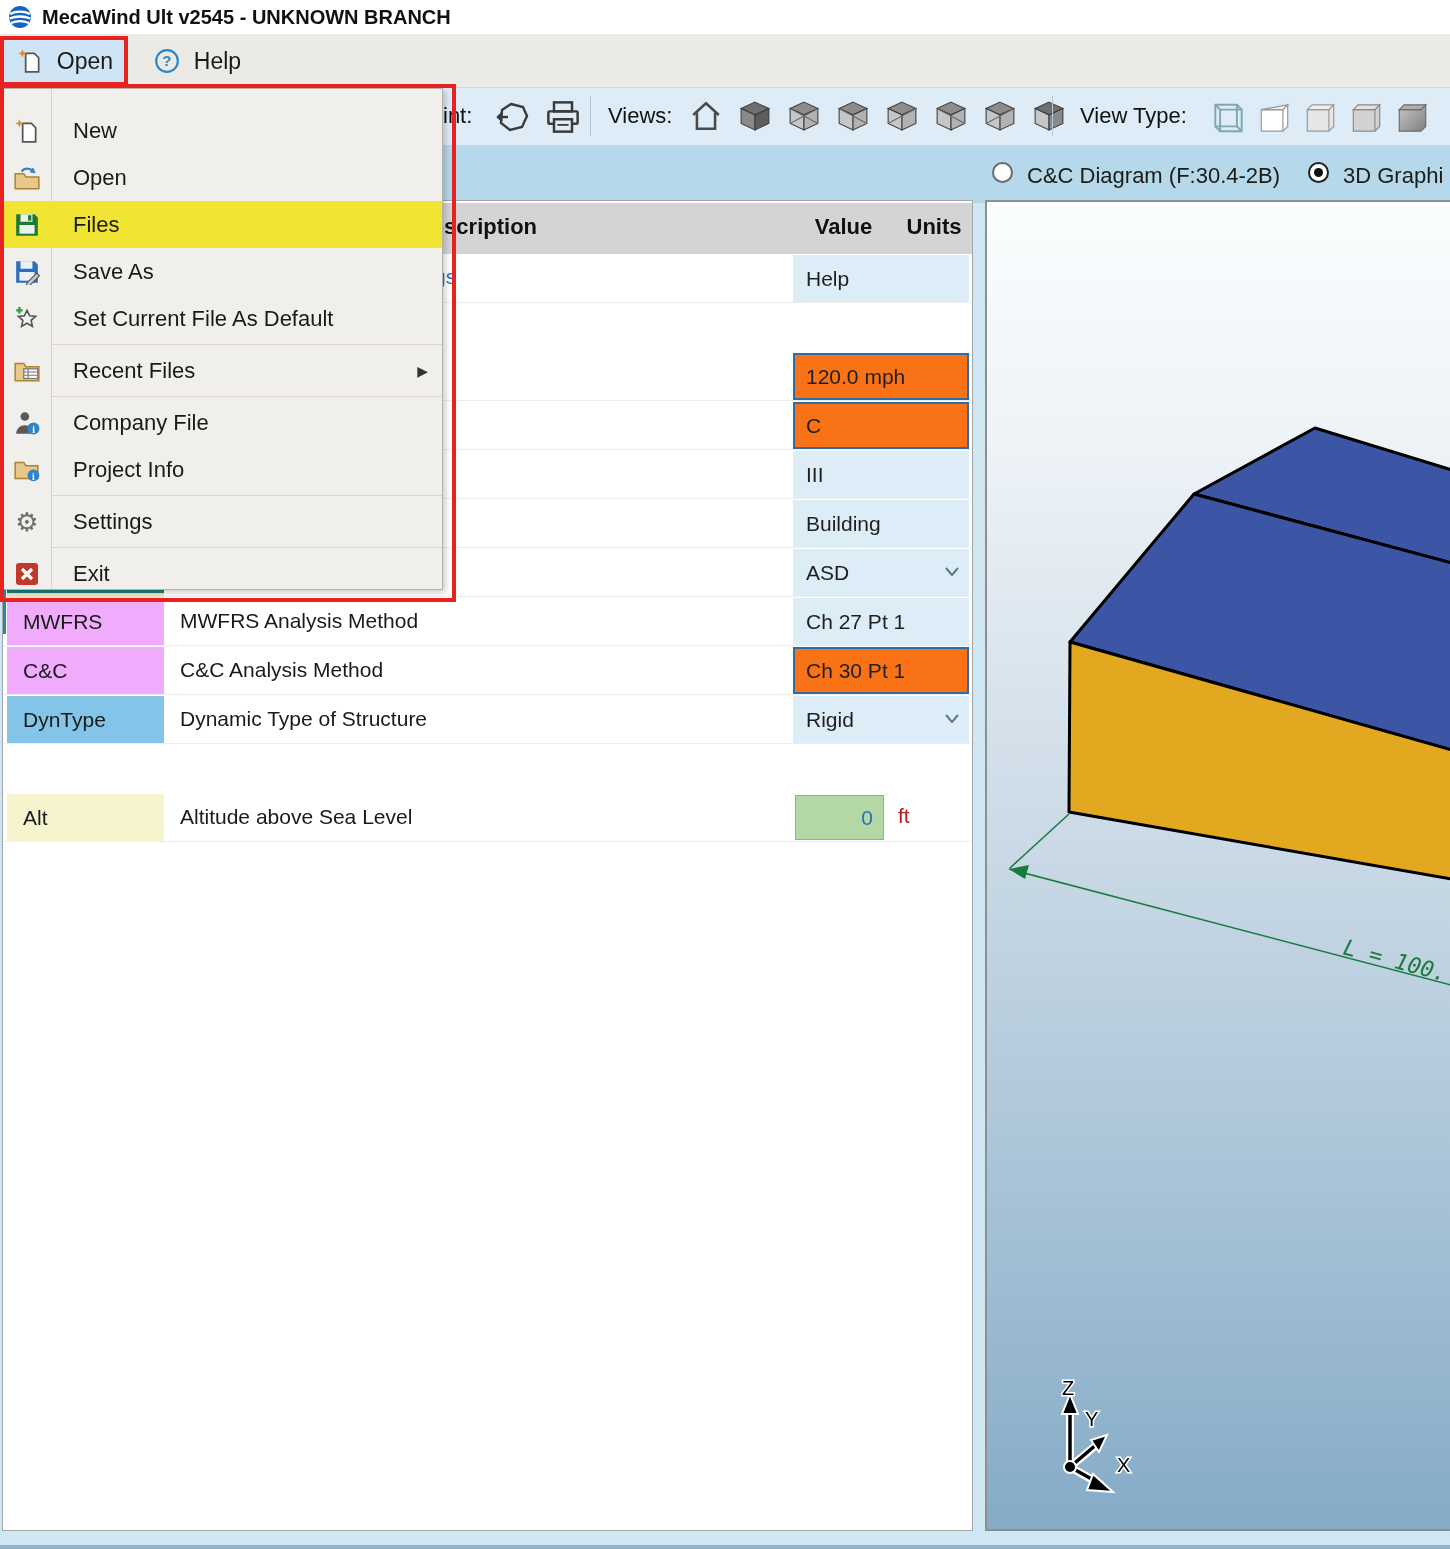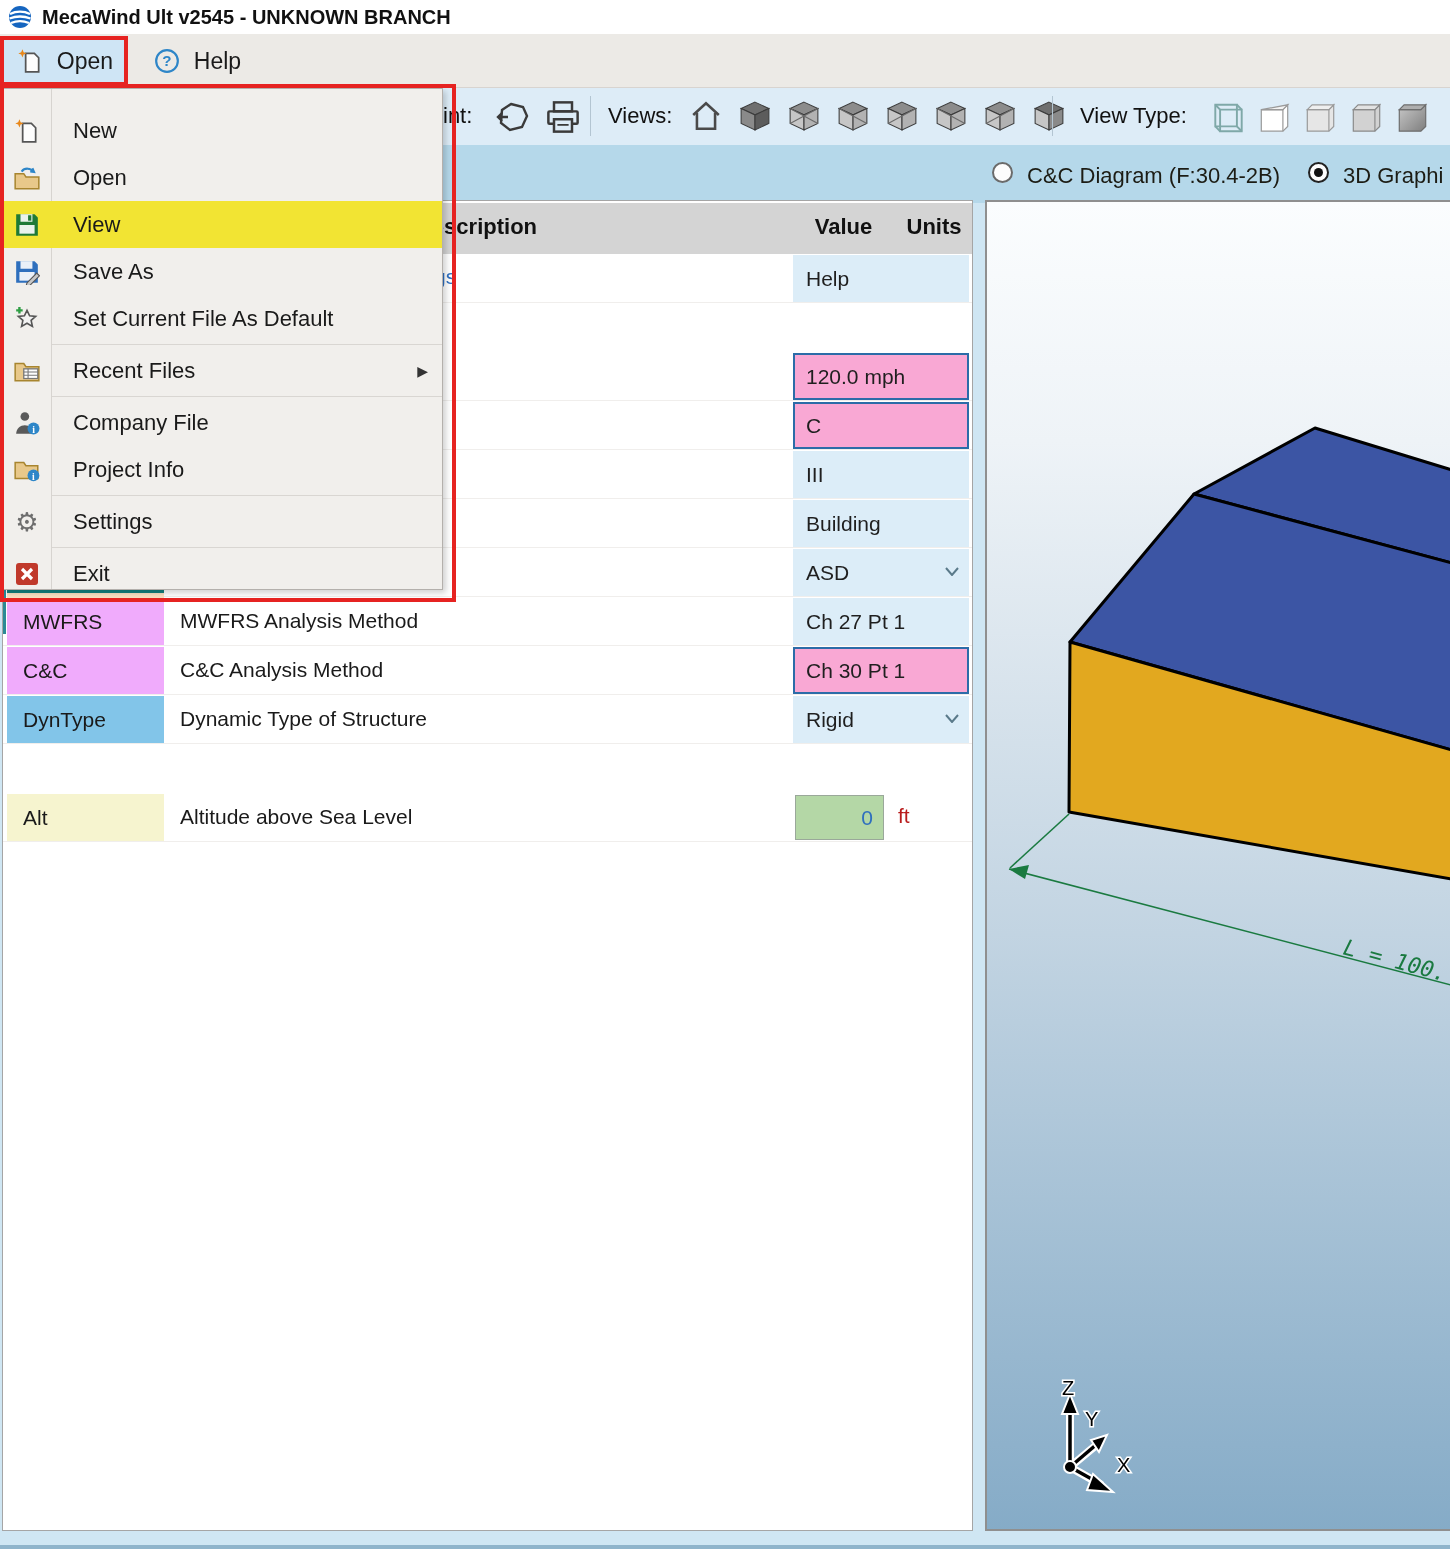--- a/index.html
+++ b/index.html
@@ -42,21 +42,21 @@
     display:flex; align-items:center; padding-left:16px; }
   .tag-peach { background:#f0abfc; }
   .tag-blue { background:#82c5e9; }
   .tag-white { background:#ffffff; }
   .tag-yellow { background:#f6f4cf; }
   .desc { position:absolute; left:161px; top:0; width:627px; height:48px; font-size:21px;
     display:flex; align-items:center; padding-left:16px; color:#1a1a1a; }
   .frag { position:absolute; left:431px; top:11px; font-size:21px; color:#2e6fc0; }
   .vcell { position:absolute; left:790px; top:1px; width:176px; height:47px; background:#dcedf8;
     font-size:21px; display:flex; align-items:center; padding-left:13px; color:#1f1f1f; }
-  .vcell.hi { background:#f9a8d4; border:2px solid #2c6ca8; padding-left:11px; }
+  .vcell.hi { background:#f97316; border:2px solid #2c6ca8; padding-left:11px; }
   .chev { position:absolute; right:10px; top:18px; }
   .vcell-green { position:absolute; left:792px; top:2px; width:89px; height:45px; background:#b4d7a6;
     border:1px solid #9aa89a; font-size:21px; color:#2f6fbe; display:flex; align-items:center;
     justify-content:flex-end; padding-right:10px; }
   .unit-txt { position:absolute; left:895px; top:11px; font-size:21px; color:#b91c1c; }
   .vcell-check { position:absolute; left:790px; top:1px; width:176px; height:47px; background:#dcedf8; }
   .checkbox { position:absolute; left:68px; top:4px; width:38px; height:38px; background:#ffffff; border:2px solid #6e6e6e; }
   .teal-line-h { position:absolute; left:4px; top:389px; width:157px; height:3px; background:#14807f; }
   .tan-sliver { position:absolute; left:4px; top:392px; width:157px; height:8px; background:#fbe0c2; }
   .teal-line-v { position:absolute; left:0px; top:375px; width:3px; height:58px; background:#2b8a96; }
@@ -359,21 +359,21 @@
     </div>
     <div class="mi hl">
       <span class="ic">
         <svg width="26" height="26" viewBox="0 0 24 24">
           <path d="M2 2h17l3 3v17H2z" fill="#1f7a36"></path>
           <rect x="6" y="2" width="11" height="7" fill="#eaf3ec"></rect>
           <rect x="13" y="3" width="3" height="5" fill="#1f7a36"></rect>
           <rect x="5" y="12" width="14" height="8" fill="#eaf3ec"></rect>
         </svg>
         </span>
-      <span class="lbl">View</span>
+      <span class="lbl">Files</span>
     </div>
     <div class="mi">
       <span class="ic">
         <svg width="26" height="26" viewBox="0 0 24 24">
           <path d="M2 2h17l3 3v17H2z" fill="#2e6fbd"></path>
           <rect x="6" y="2" width="11" height="7" fill="#eaf0f8"></rect>
           <rect x="5" y="12" width="14" height="8" fill="#eaf0f8"></rect>
           <path d="M12 22l9-9 2.5 2.5-9 9-3.5 1z" fill="#c8c8c8" stroke="#555" stroke-width="1"></path>
         </svg>
         </span>

